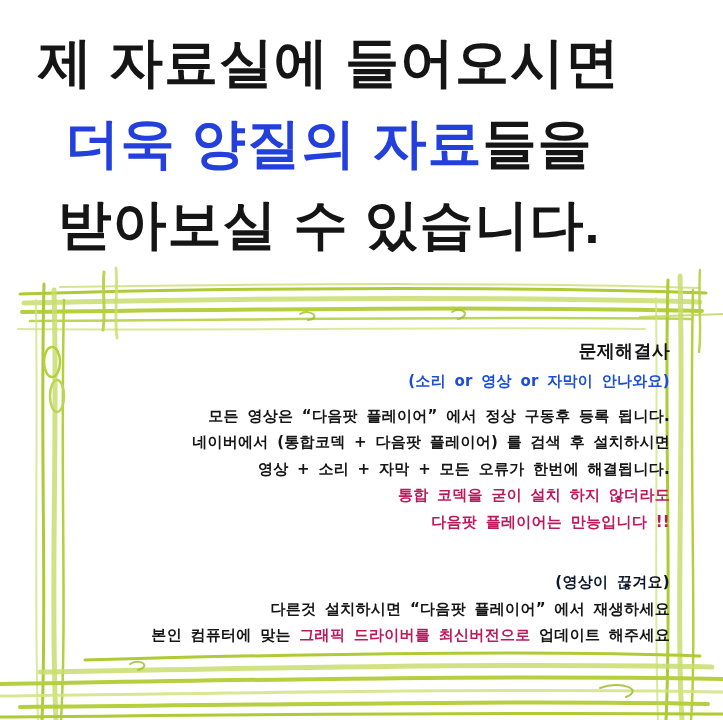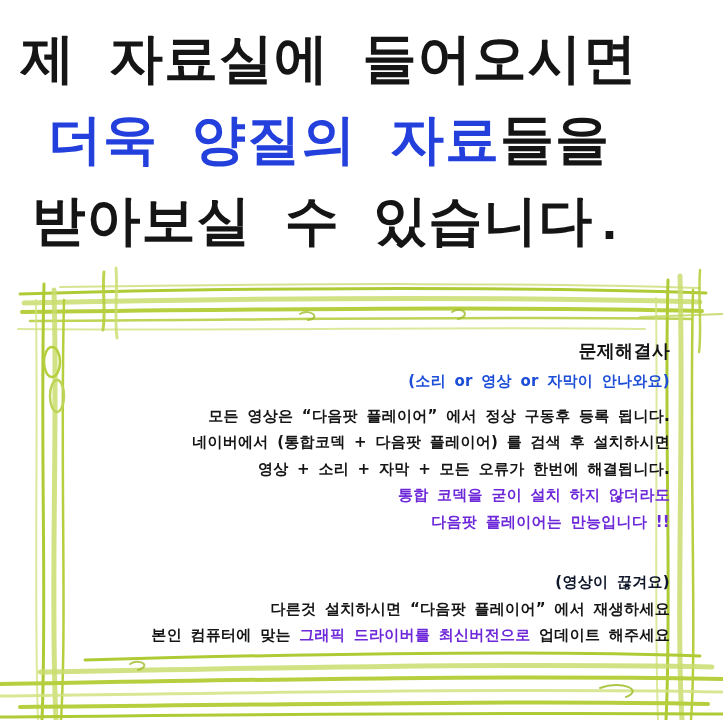--- a/index.html
+++ b/index.html
@@ -15,21 +15,21 @@
     font-family: "Liberation Sans", sans-serif;
   }
 
   
   .header {
     position: absolute;
     top: 22px;
     left: 0;
     width: 658px;
     text-align: center;
-    font-family: Liberation Mono, monospace;
+    font-family: Liberation Sans, sans-serif;
     color: #151515;
     font-size: 54px;
     font-weight: 600;
     line-height: 81px;
     letter-spacing: 1px;
   }
   .header .hl-blue { color: #2340dd; }
 
   
   .frame-svg {
@@ -59,21 +59,21 @@
   .notice .title {
     font-size: 18px;
     margin: 0 0 6px 0;
     line-height: 22px;
   }
   .notice .subtitle {
     color: #1d4ed8;
     margin-bottom: 8px;
   }
   .notice .line { white-space: nowrap; }
-  .notice .red { color: #6d28d9; }
+  .notice .red { color: #be185d; }
   .notice .blue { color: #0f172a; }
   .notice .gap { height: 34px; }
 </style>
 </head>
 <body>
 
 <div class="header">
   <div>
     <span>제 자료실에 들어오시면</span>
   </div>

